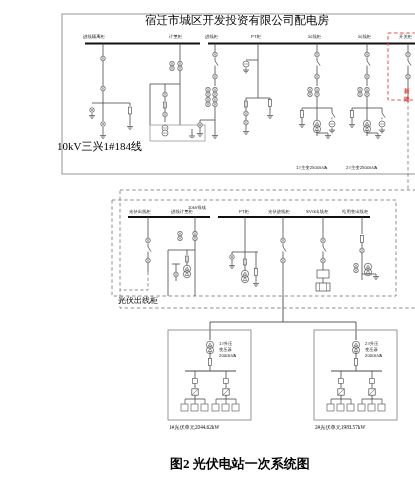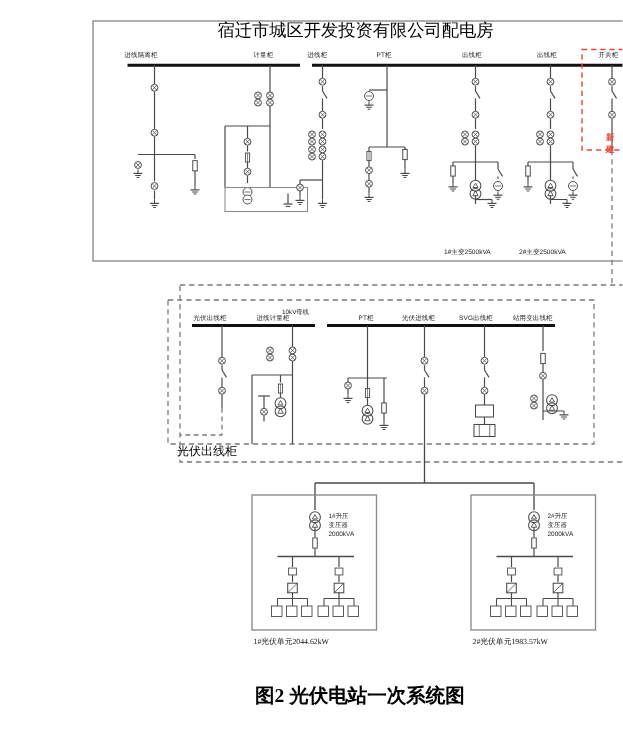--- a/index.html
+++ b/index.html
@@ -369,20 +369,21 @@
 
   <div class="lbl" style="left:43px;top:35px;">进线隔离柜</div>
   <div class="lbl" style="left:129px;top:35px;">计量柜</div>
   <div class="lbl" style="left:165px;top:35px;">进线柜</div>
   <div class="lbl" style="left:211px;top:35px;">PT柜</div>
   <div class="lbl" style="left:268px;top:35px;">出线柜</div>
   <div class="lbl" style="left:318px;top:35px;">出线柜</div>
   <div class="lbl" style="left:359px;top:35px;">开关柜</div>
   <div class="red" style="position:absolute;left:364px;top:88px;">新建</div>
 
+  <div class="feeder" style="left:17px;top:139px;">10kV三兴1#184线</div>
 
   <div class="sub" style="left:256px;top:165px;">1#主变2500kVA</div>
   <div class="sub" style="left:306px;top:165px;">2#主变2500kVA</div>
 
   <div class="busname" style="left:148px;top:205px;">10kV母线</div>
   <div class="lbl" style="left:89px;top:210px;">光伏出线柜</div>
   <div class="lbl" style="left:131px;top:210px;">进线计量柜</div>
   <div class="lbl" style="left:199px;top:210px;">PT柜</div>
   <div class="lbl" style="left:228px;top:210px;">光伏进线柜</div>
   <div class="lbl" style="left:266px;top:210px;">SVG出线柜</div>

